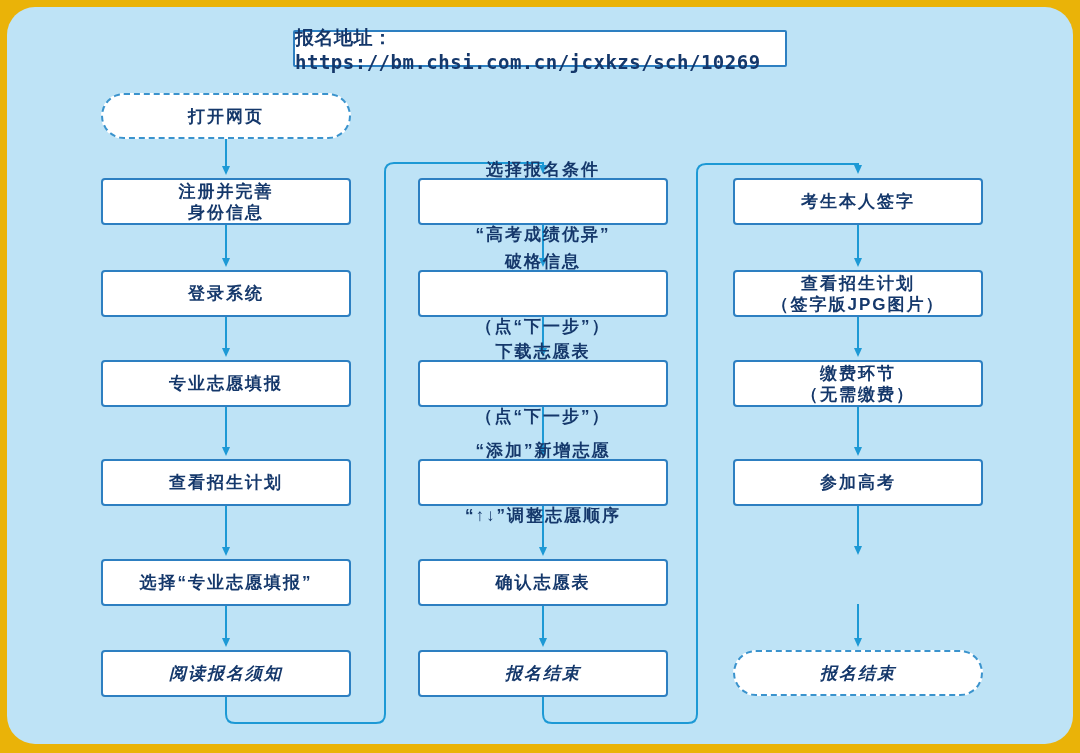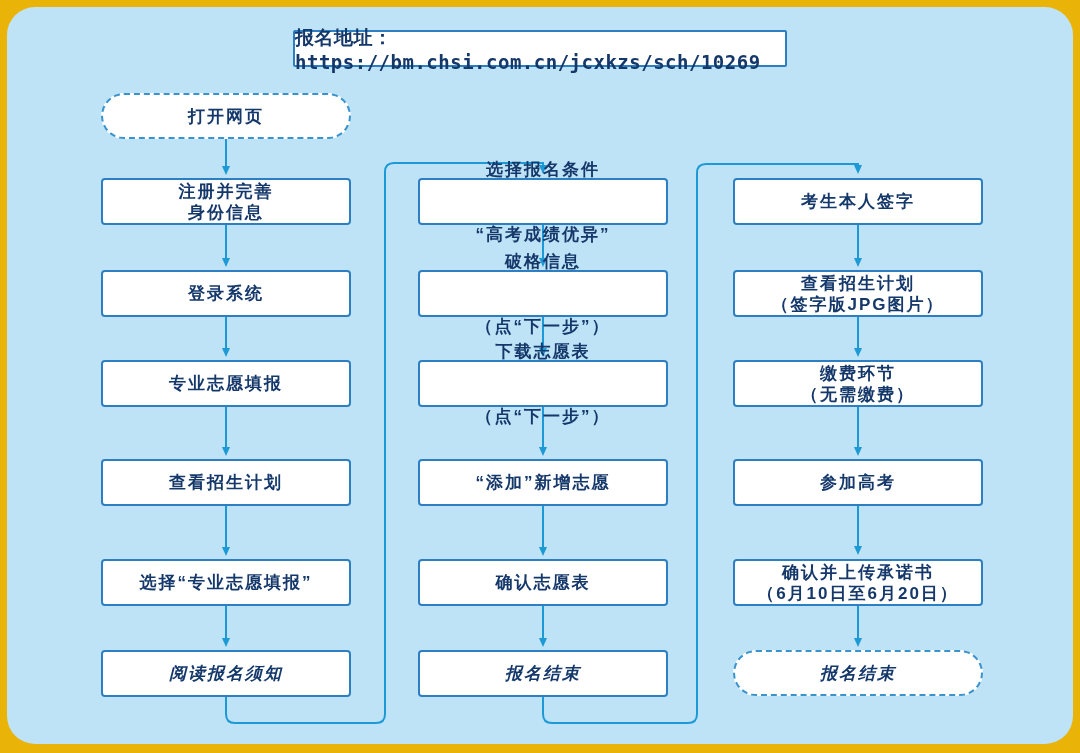--- a/index.html
+++ b/index.html
@@ -109,20 +109,21 @@
   <div class="node c2 r2">
     <span>破格信息</span>
     <span>（点“下一步”）</span>
   </div>
   <div class="node c2 r3">
     <span>下载志愿表</span>
     <span>（点“下一步”）</span>
   </div>
   <div class="node c2 r4">
     <span>“添加”新增志愿</span>
+    <span>“↑↓”调整志愿顺序</span>
   </div>
   <div class="node c2 r5">
     <span>确认志愿表</span>
   </div>
   <div class="node c2 r6">
     <span>报名结束</span>
   </div>
 
   <div class="node c3 r1">
     <span>考生本人签字</span>
@@ -131,20 +132,16 @@
     <span>查看招生计划</span>
     <span>（签字版JPG图片）</span>
   </div>
   <div class="node c3 r3">
     <span>缴费环节</span>
     <span>（无需缴费）</span>
   </div>
   <div class="node c3 r4">
     <span>参加高考</span>
   </div>
-  <div class="node c3 r5">
-    <span>确认并上传承诺书</span>
-    <span>（6月10日至6月20日）</span>
-  </div>
   <div class="node terminal c3 r6">
     <span>报名结束</span>
   </div>
 </div>
 
 </body></html>

